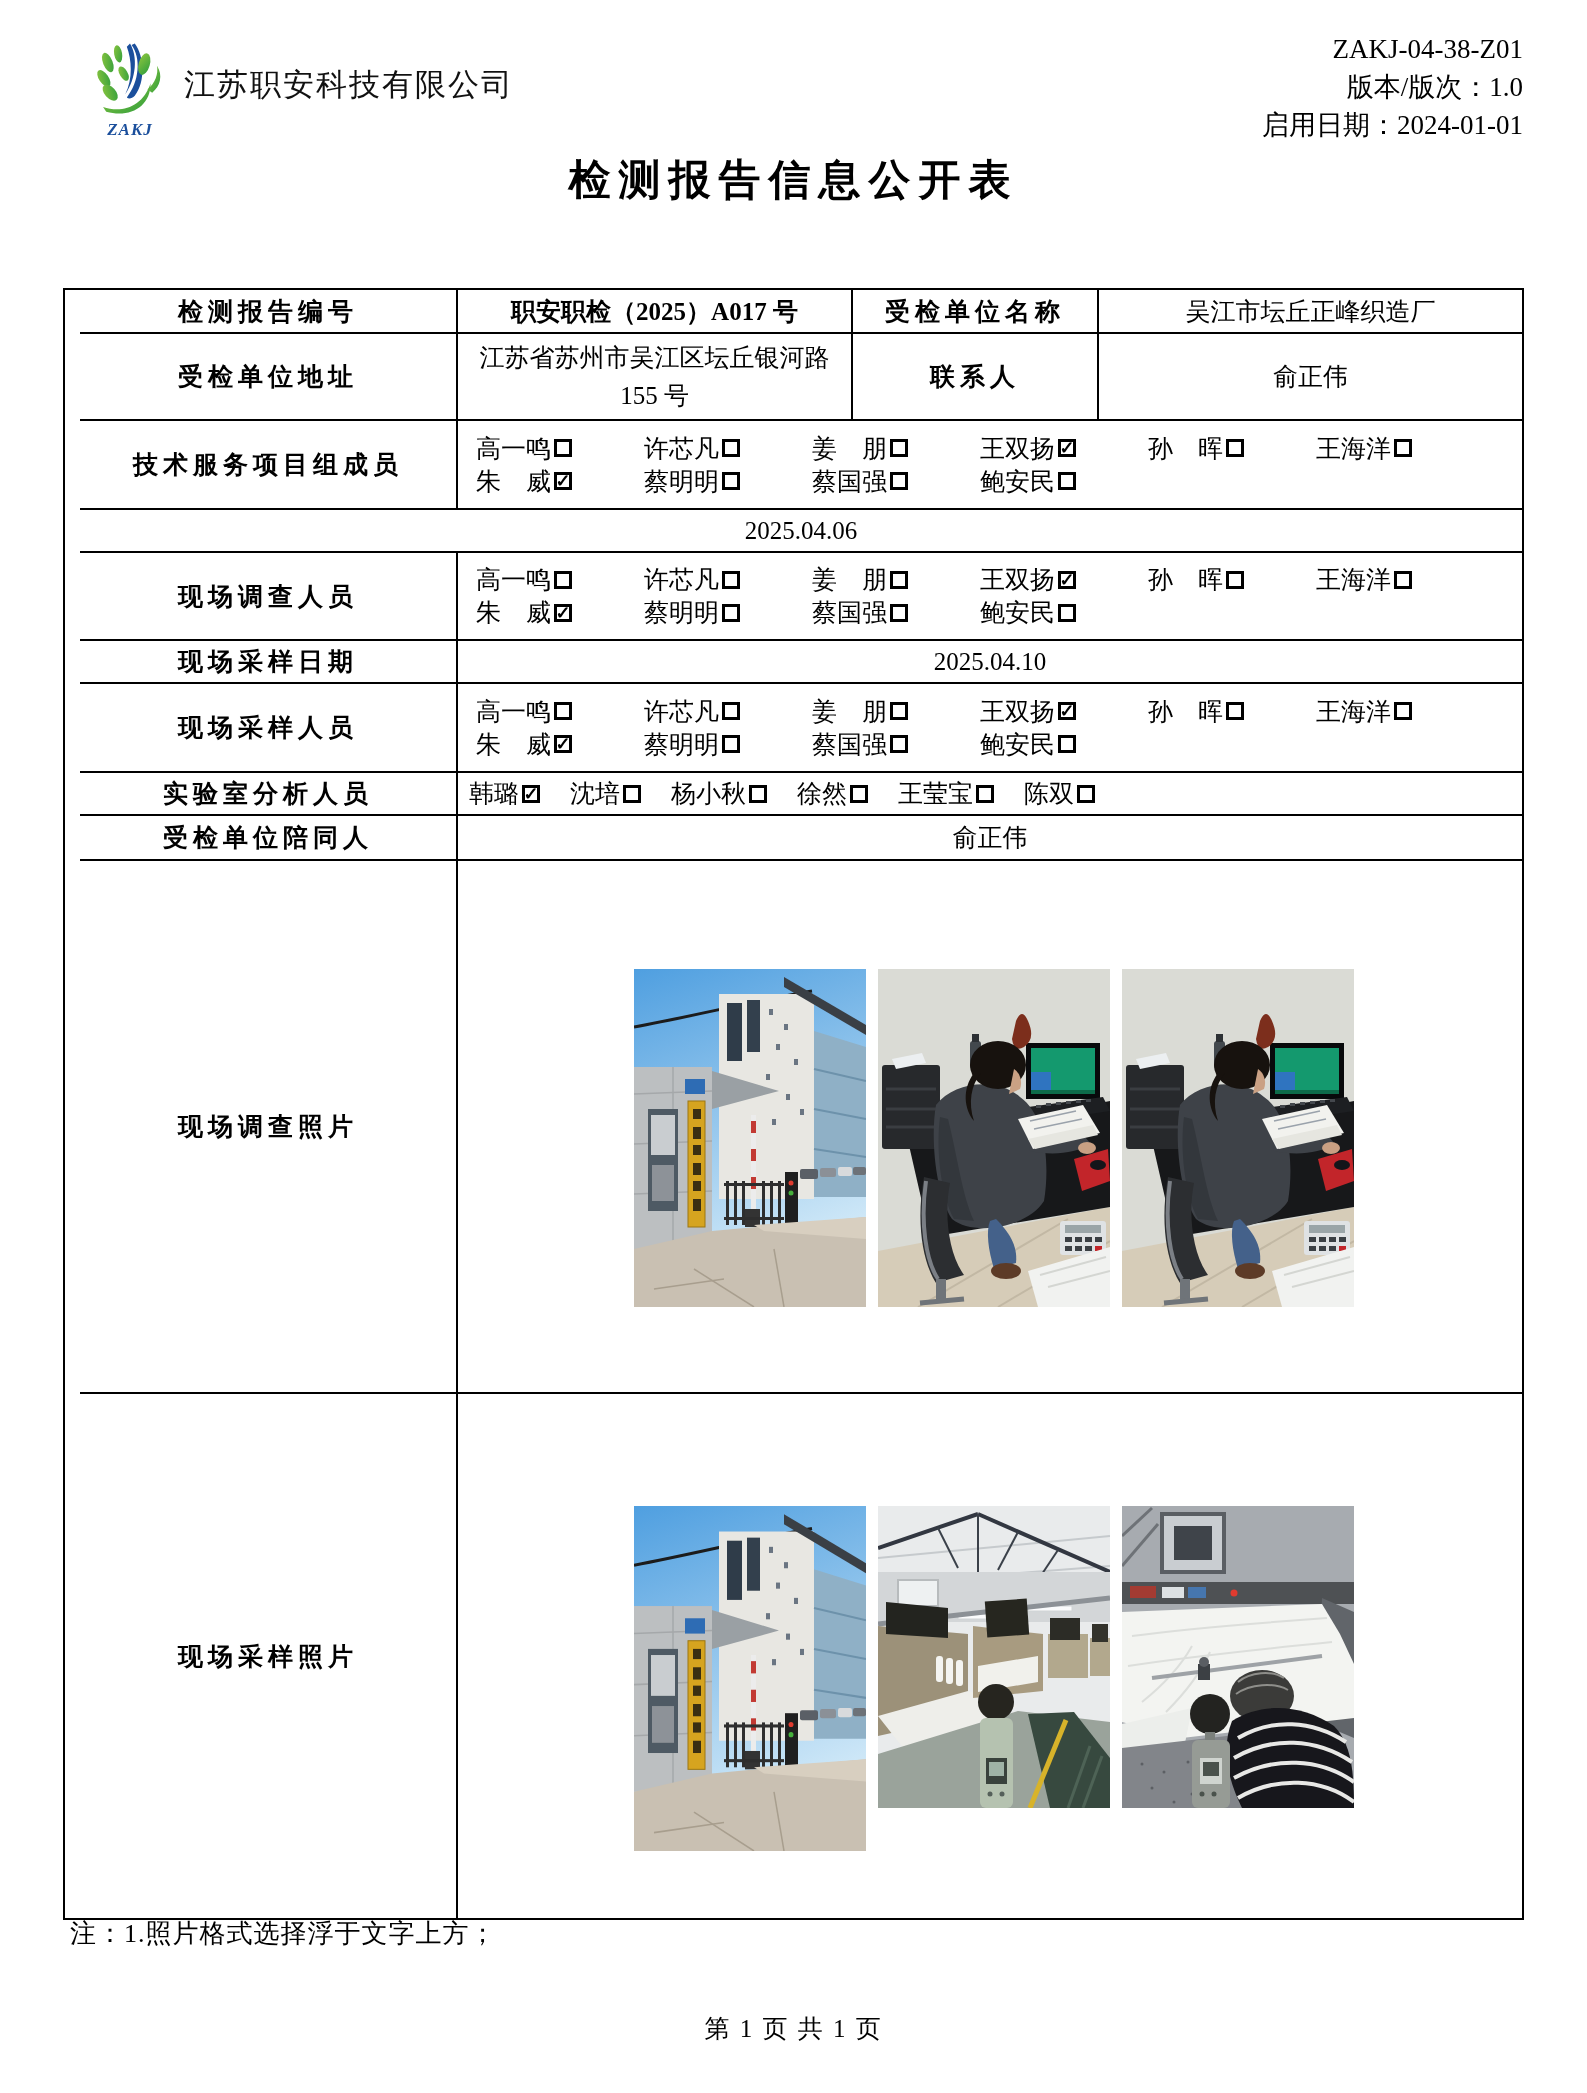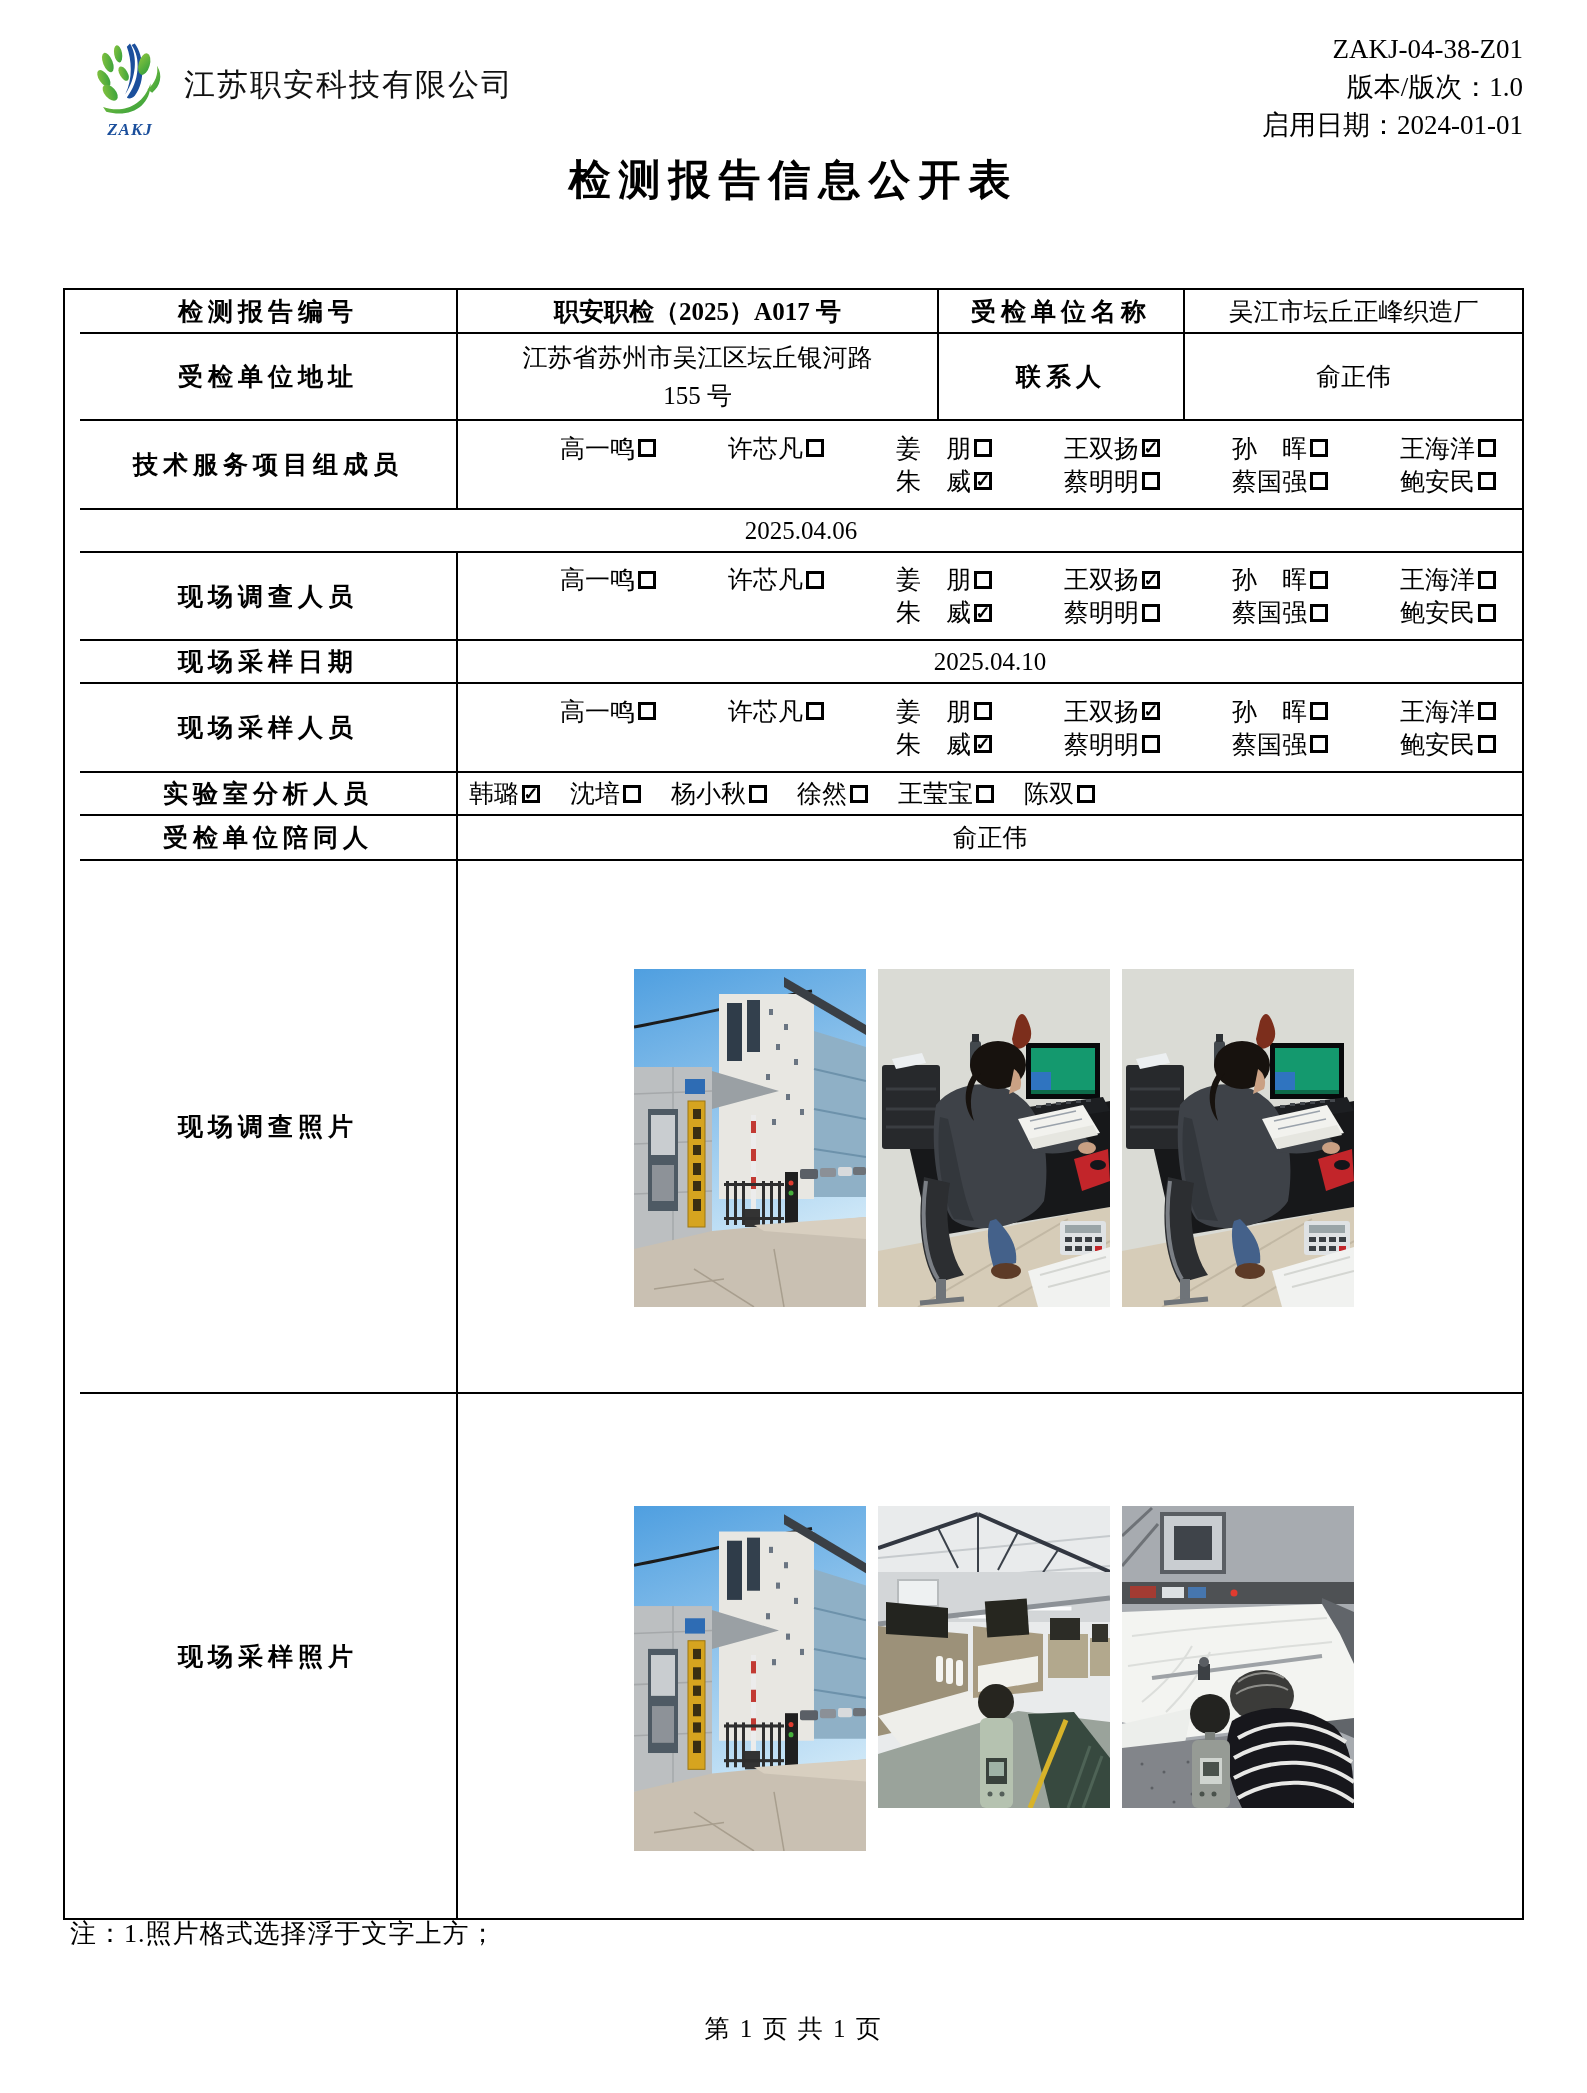--- a/index.html
+++ b/index.html
@@ -17,30 +17,30 @@
   .title { position:absolute; left:0; top:152px; width:100%; text-align:center;
            font-size:42px; font-weight:bold; letter-spacing:8px; }
   
   .tbl { position:absolute; left:63px; top:288px; width:1461px; border:2px solid #000; background:#fff; }
   .tr  { display:flex; border-top:2px solid #000;margin-left:15px; }
   .tr:first-child { border-top:none; }
   .td  { border-left:2px solid #000; display:flex; align-items:center; justify-content:center;
          font-size:25px; overflow:hidden; }
   .td:first-child { border-left:none; }
   .w1 { width:376px; flex:0 0 auto; }
-  .w2 { width:481px; flex:0 0 auto; }
+  .w2 { width:395px; flex:0 0 auto; }
   .w3 { width:246px; flex:0 0 auto; }
   .wR { flex:1 1 auto; }
   .h42 { height:42px; } .h85 { height:85px; } .h87 { height:87px; }
   .h41 { height:41px; } .h86 { height:86px; } .h44 { height:41px; } .h43{ height:43px; }
   .hP1 { height:531px; } .hP2 { height:524px; }
   .lbl { font-weight:bold; letter-spacing:5px; text-align:center; }
   .bold { font-weight:bold; }
   .two-line { flex-direction:column; justify-content:center; line-height:38px; }
-  .names-cell { flex-direction:column; align-items:flex-end; justify-content:center;
+  .names-cell { flex-direction:column; align-items:flex-start; justify-content:center;
                 padding-left:18px; gap:0; }
   .names-line { display:flex; align-items:center; gap:46px; font-size:25px; }
   .names-line .name-item { min-width:122px; }
   .lab-cell { justify-content:flex-start; padding-left:11px; }
   .lab-line { display:flex; align-items:center; gap:30px; font-size:25px; }
   .name-item { display:inline-flex; align-items:center; white-space:nowrap; }
   .box { display:inline-flex; align-items:center; justify-content:center;
          width:18px; height:18px; border:3px solid #000; margin-left:3px;
          font-size:18px; font-weight:bold; line-height:1; }
   .photos { position:relative; padding:0; }

